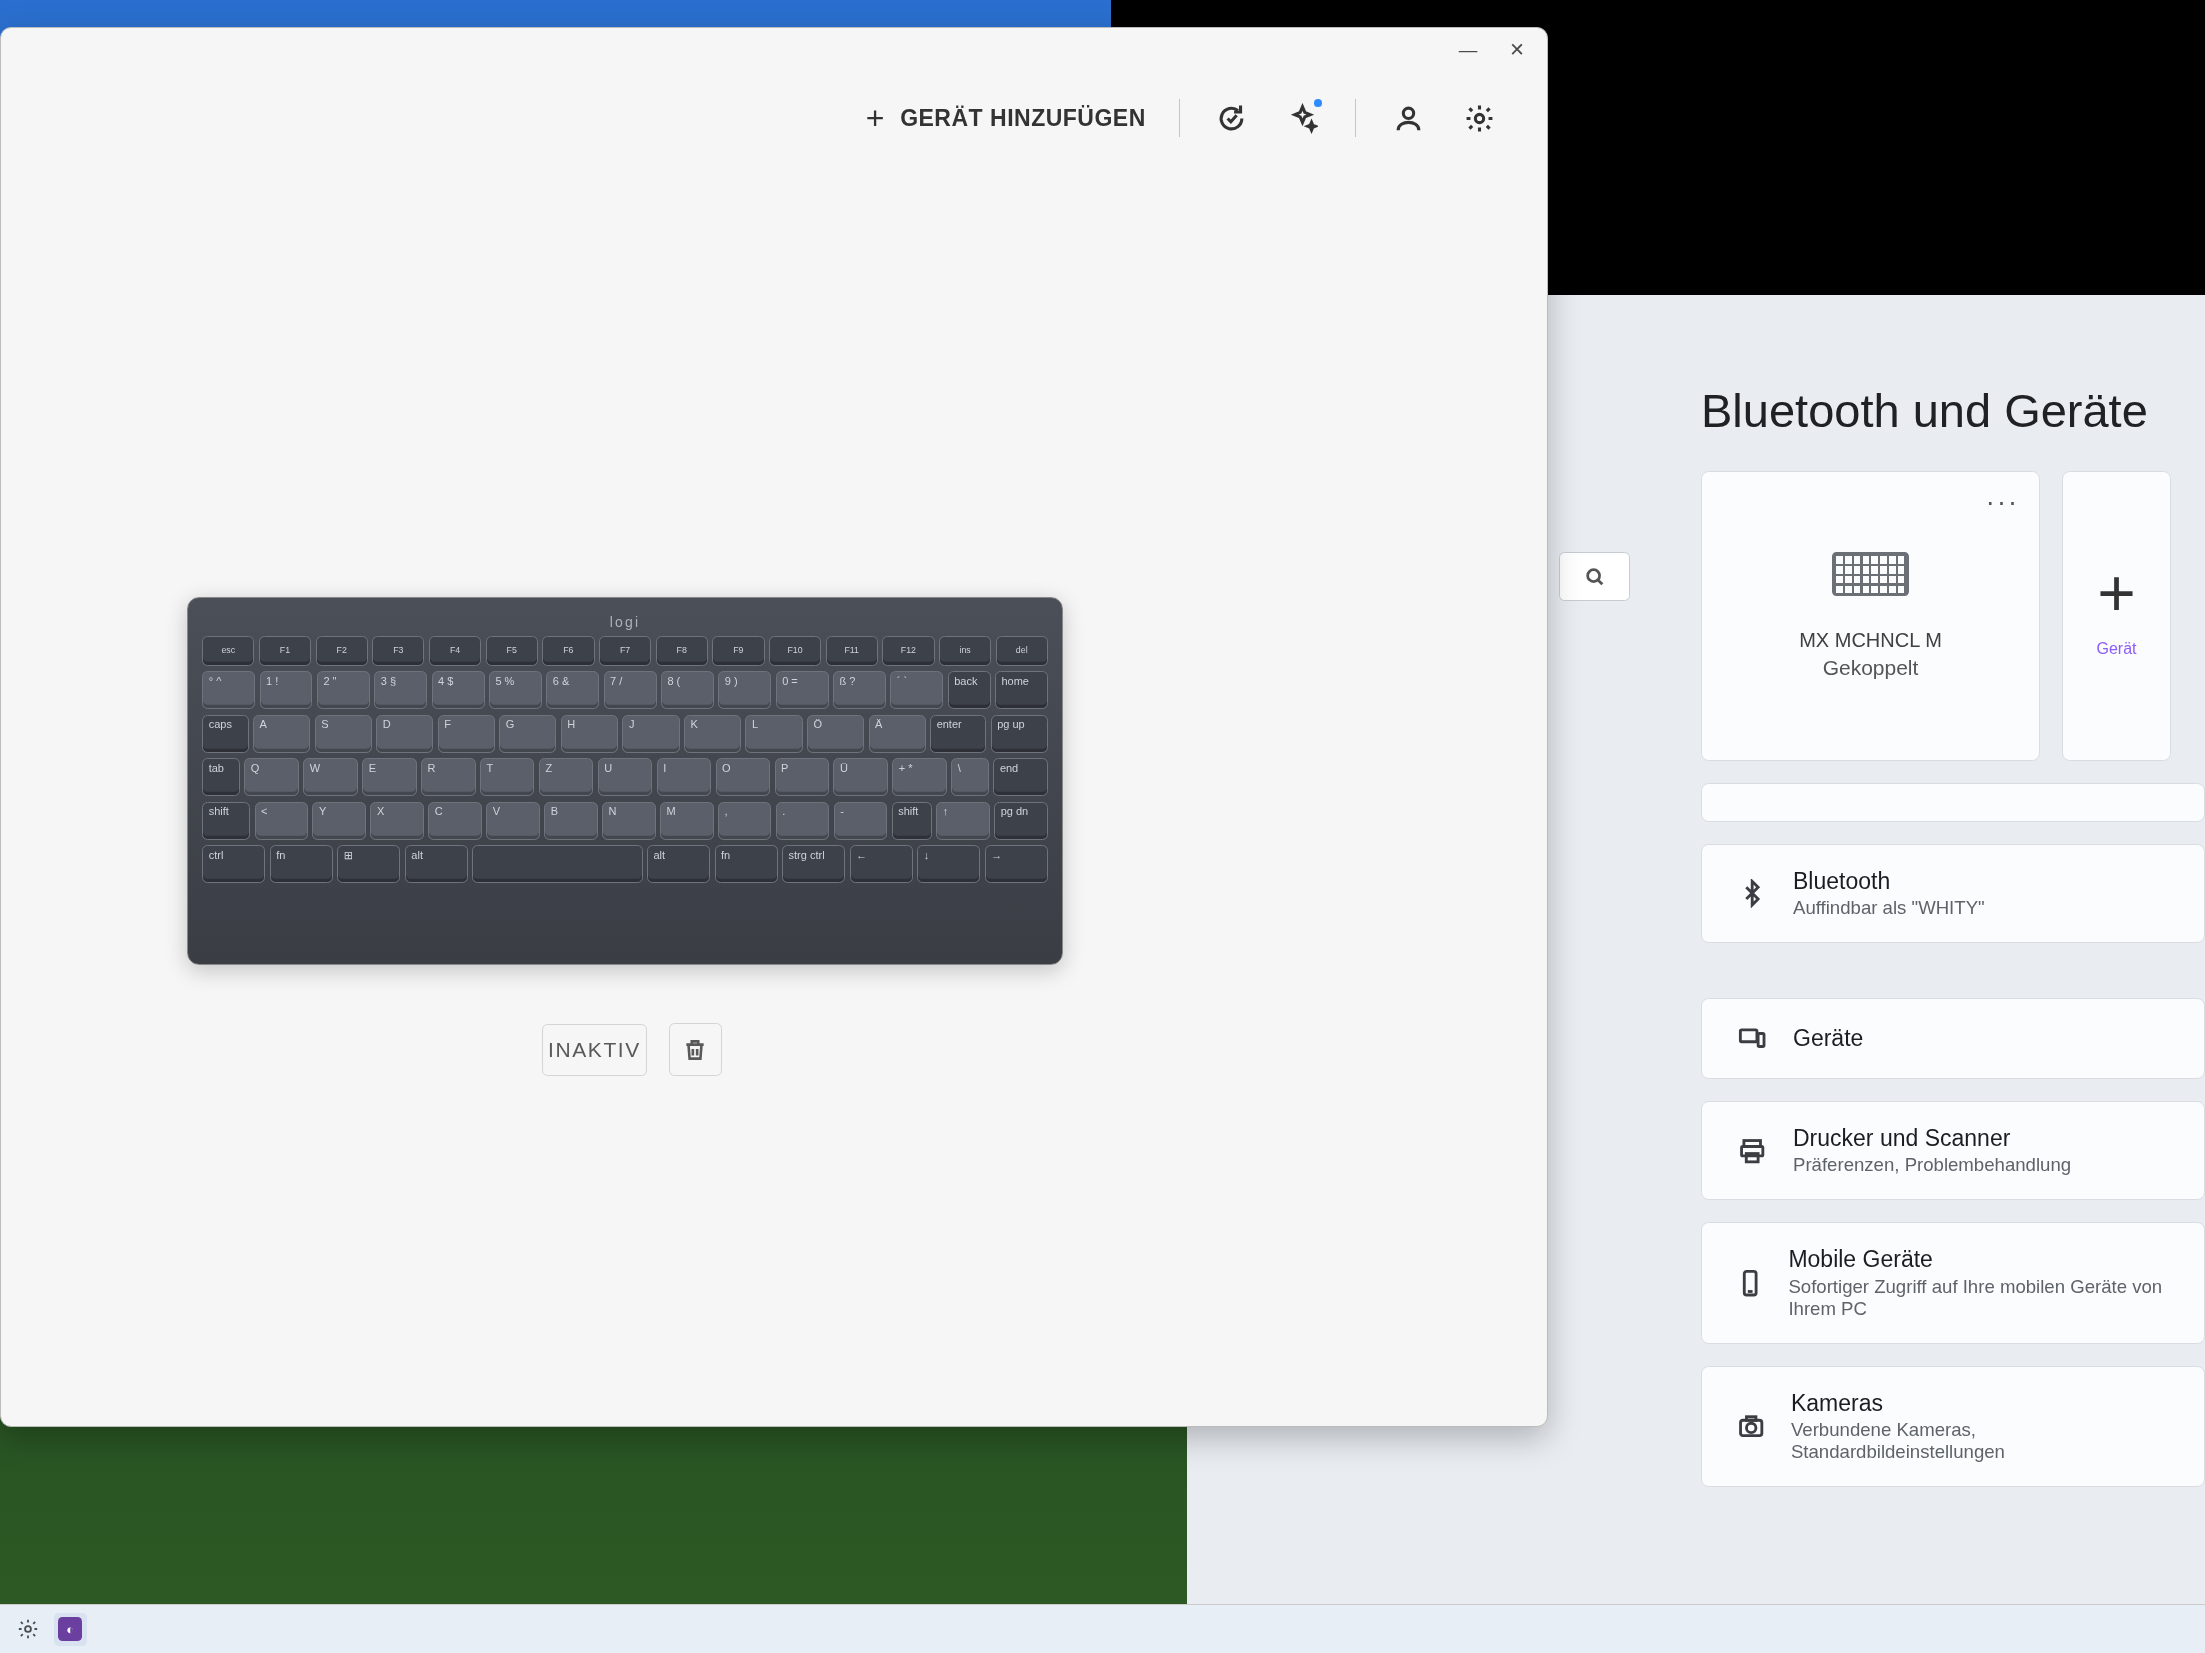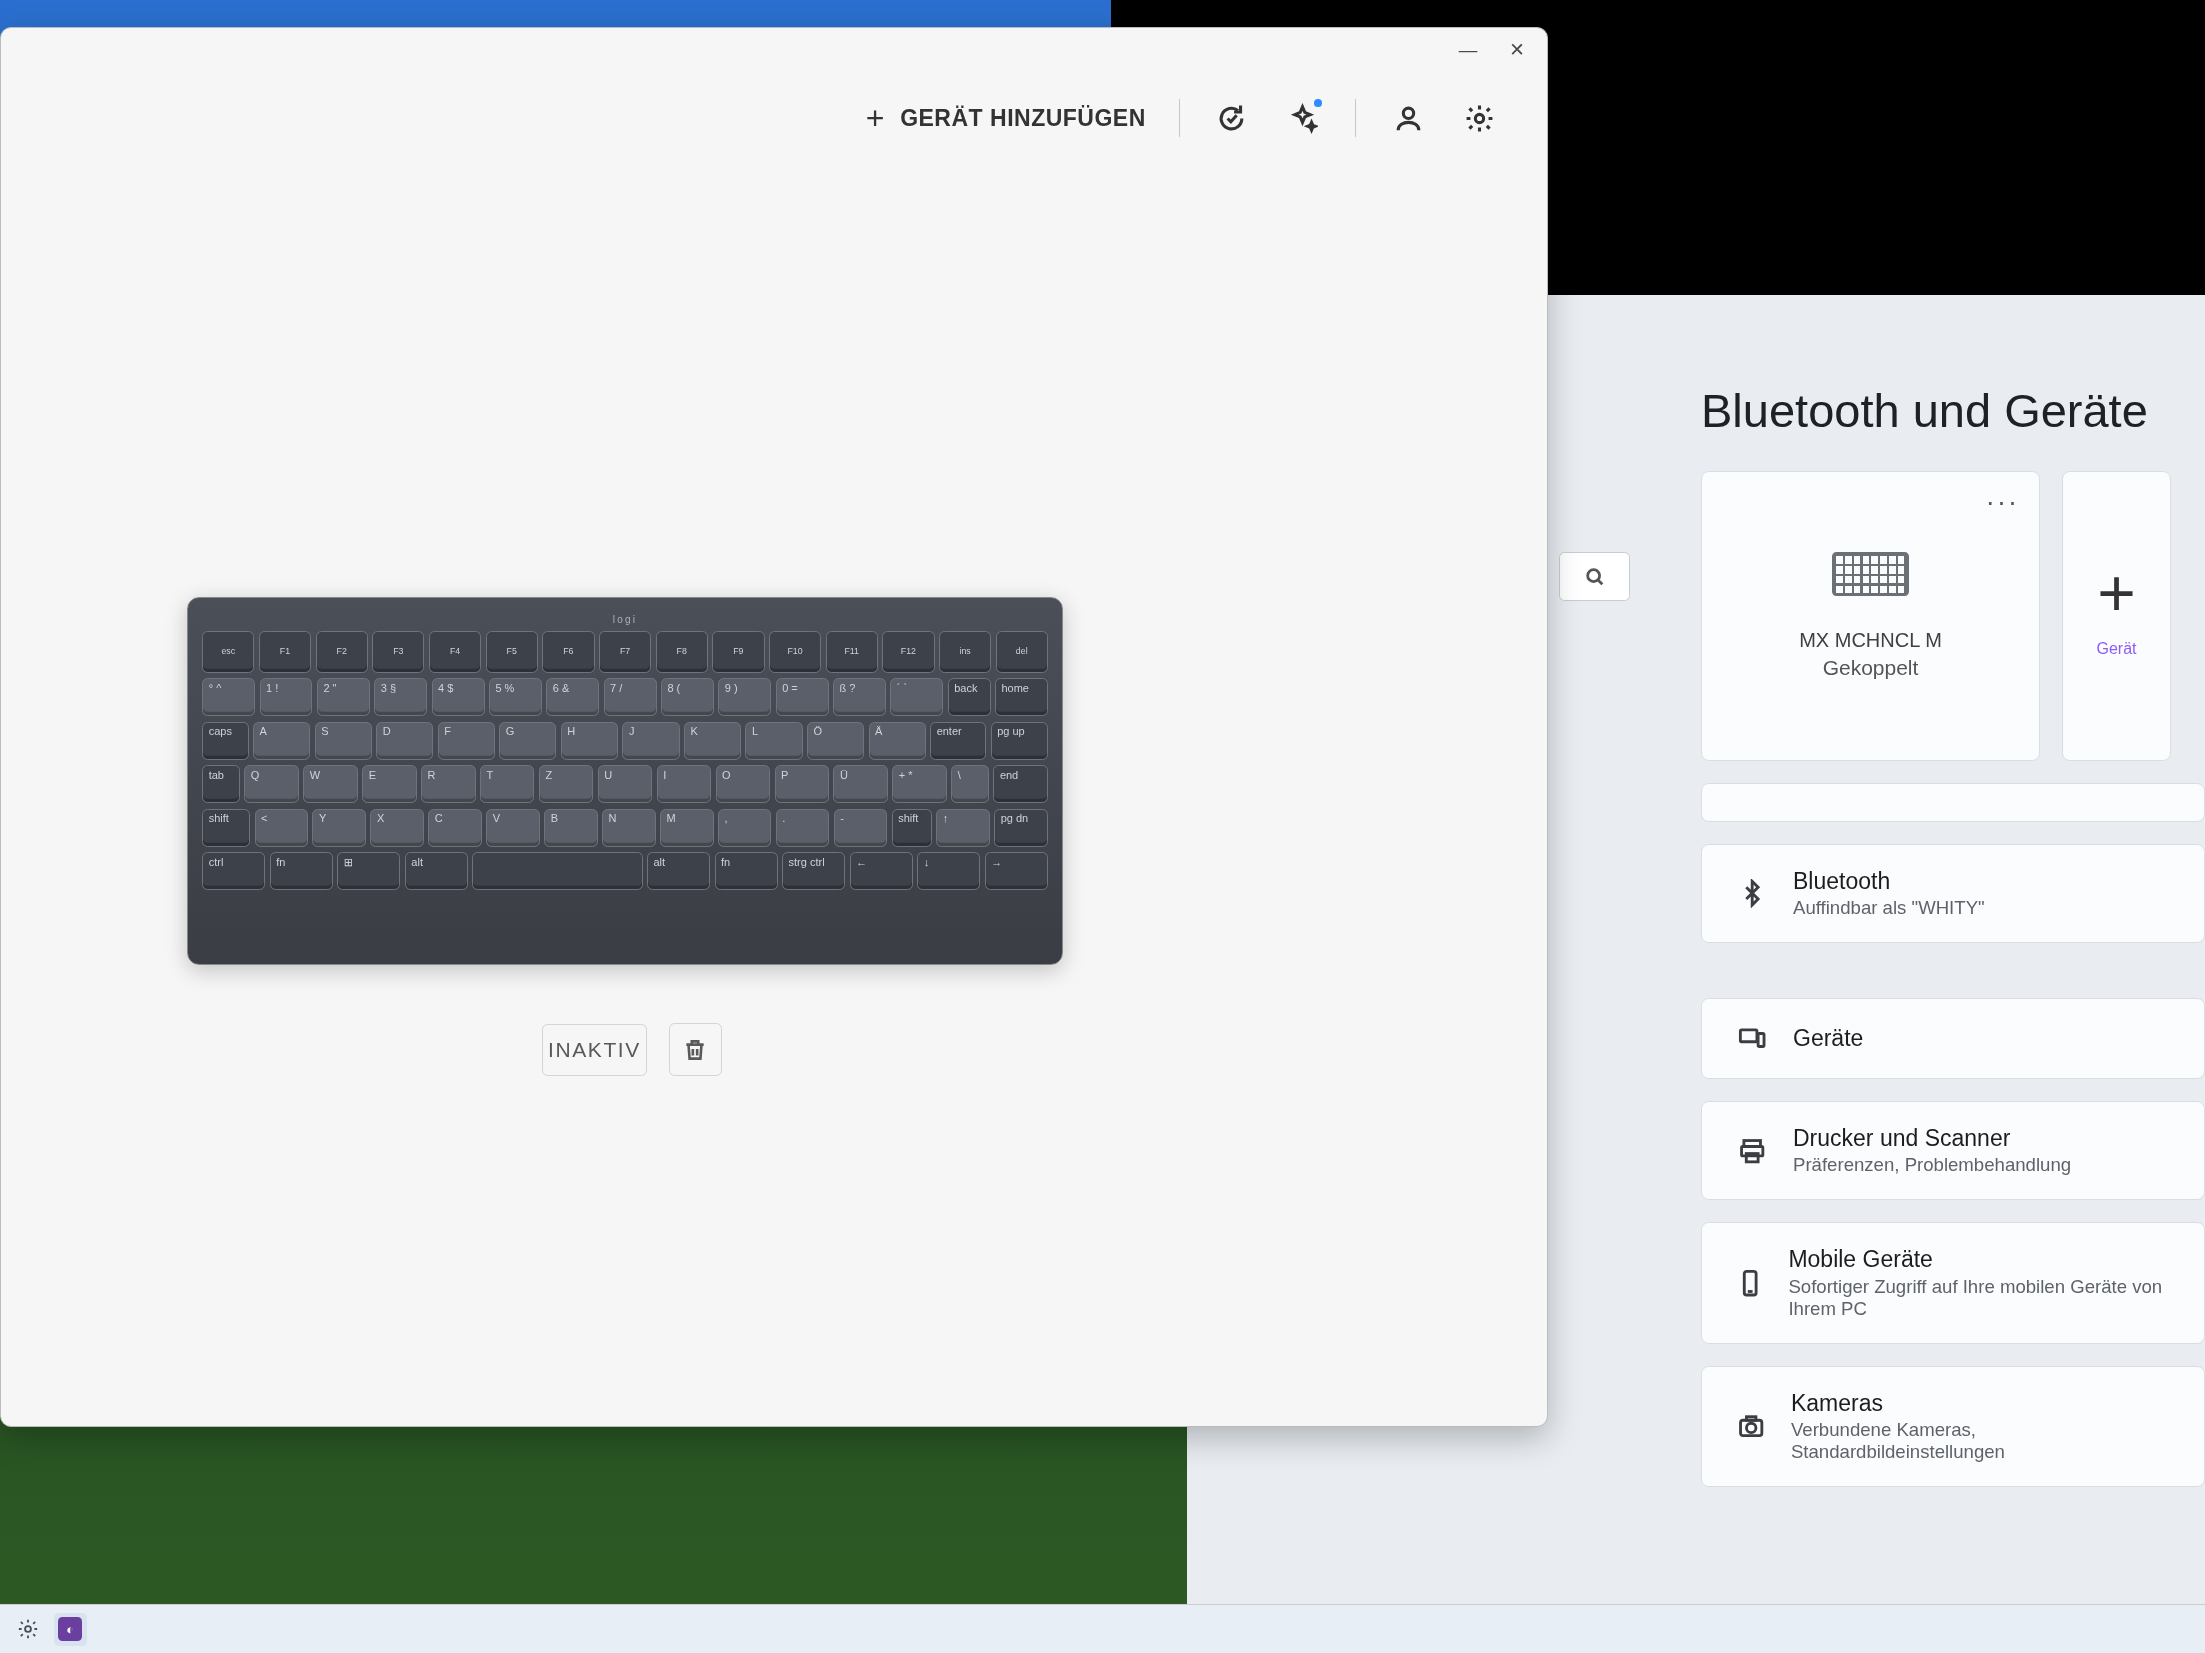--- a/index.html
+++ b/index.html
@@ -46,30 +46,30 @@
   .tb-ico svg { width: 31px; height: 31px; stroke: #333; fill: none; stroke-width: 2.4; }
   .dot-notify { position:absolute; top:0; right:0; width:7.7px; height:7.7px; background:#2d8cff; border-radius:50%; }
 
   
   .device-stage {
     position: absolute; top: 569px; left: 186px; width: 876px; height: 368px;
     background: linear-gradient(to bottom, #4b4f57 0%, #3a3d44 100%);
     border-radius: 12px; border: 1.1px solid #888; box-shadow: 0 5.5px 22px rgba(0,0,0,.2);
     padding: 16.4px 14.2px 14.2px 14.2px;
   }
-  .kbd-brand { text-align:center; color:#aeb2ba; font-size:10px; letter-spacing:2.2px; margin-bottom:5.5px; }
+  .kbd-brand { text-align:center; color:#aeb2ba; font-size:14px; letter-spacing:2.2px; margin-bottom:5.5px; }
   .kbd { display:flex; flex-direction:column; gap:5.5px; }
   .krow { display:flex; gap:4.4px; }
   .key {
     height: 38px; background:#5a5f69; color:#cfd3da; border-radius:5.5px; border:0.5px solid #6e737d;
     display:flex; align-items:flex-start; justify-content:flex-start; padding:3.3px 5.5px;
     font-size:11px; line-height:1; box-shadow: inset 0 -3.3px 0 rgba(0,0,0,.25);
     flex: 1 1 38px;
   }
-  .key.fn { height: 42px; font-size:8.8px; align-items:center; justify-content:center; }
+  .key.fn { height: 30px; font-size:8.8px; align-items:center; justify-content:center; }
   .key.dark { background:#3d4149; }
   .key.w15 { flex: 1.5 1 0; }
   .key.w175 { flex: 1.75 1 0; }
   .key.w2 { flex: 2 1 0; }
   .key.w225 { flex: 2.25 1 0; }
   .key.w625 { flex: 6.25 1 0; }
 
   .device-actions {
     position: absolute; top: 995px; left: 541px; display: flex; gap: 22px; align-items:center;
   }

